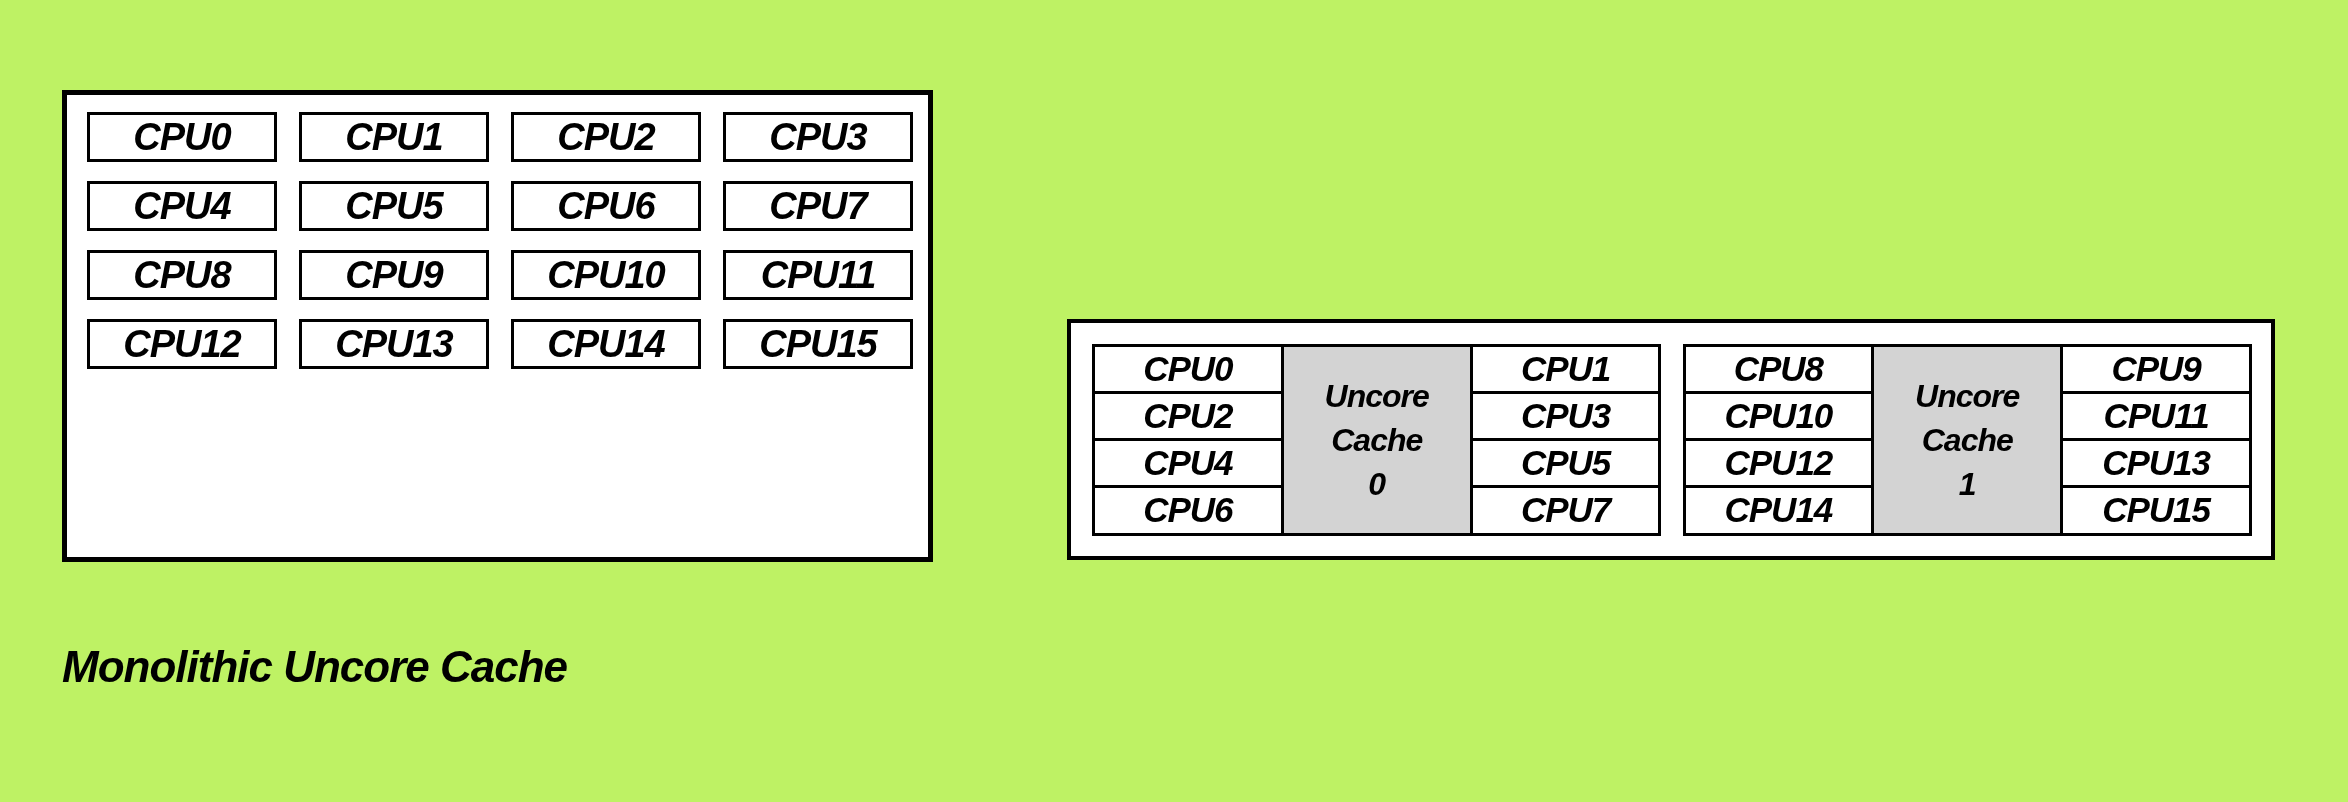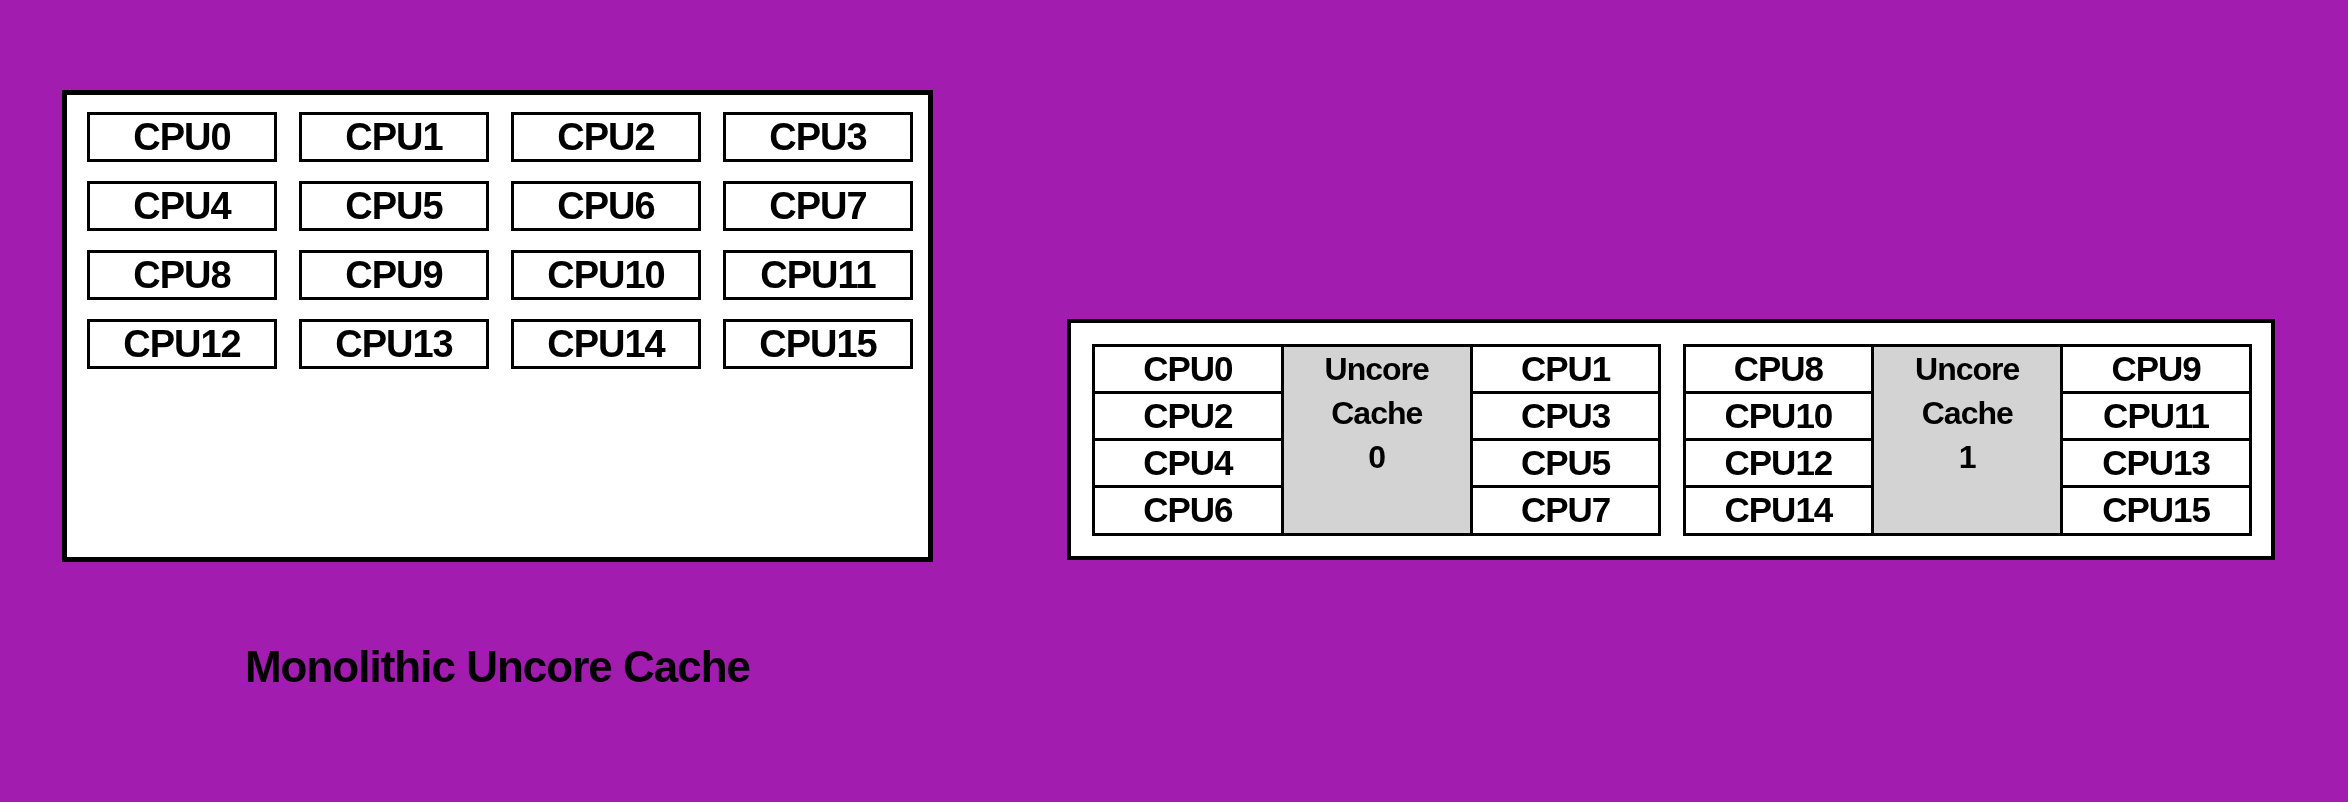--- a/index.html
+++ b/index.html
@@ -4,25 +4,26 @@
 <style>
   html, body {
     margin: 0;
     padding: 0;
     background: #ffffff;
   }
   .canvas {
     position: relative;
     width: 2348px;
     height: 802px;
-    background: #a21caf;
+    background: #bef264;
     font-family: "Liberation Sans", sans-serif;
     font-weight: bold;
     color: #000000;
     overflow: hidden;
+    font-style: italic;
   }
 
   
   .mono-box {
     position: absolute;
     left: 62px;
     top: 90px;
     width: 871px;
     height: 472px;
     border: 5px solid #000;
@@ -100,31 +101,30 @@
   }
   .cpu-cell:first-child { border-top: none; }
   .cache-cell {
     flex: 1;
     border-top: 3px solid #000;
     border-bottom: 3px solid #000;
     box-sizing: border-box;
     display: flex;
     flex-direction: column;
     align-items: center;
-    justify-content: flex-start;
+    justify-content: center;
     text-align: center;
     font-size: 32px;
     line-height: 44px;
     letter-spacing: -1px;
   }
 
   
   .caption {
     position: absolute;
-    text-align: center;
     font-size: 44px;
     letter-spacing: -1px;
     white-space: nowrap;
   }
   .caption-left  { left: 62px;  top: 642px; width: 871px; }
   .caption-right { left: 1090px; top: 642px; width: 1208px; }
 </style>
 </head>
 <body>
 

